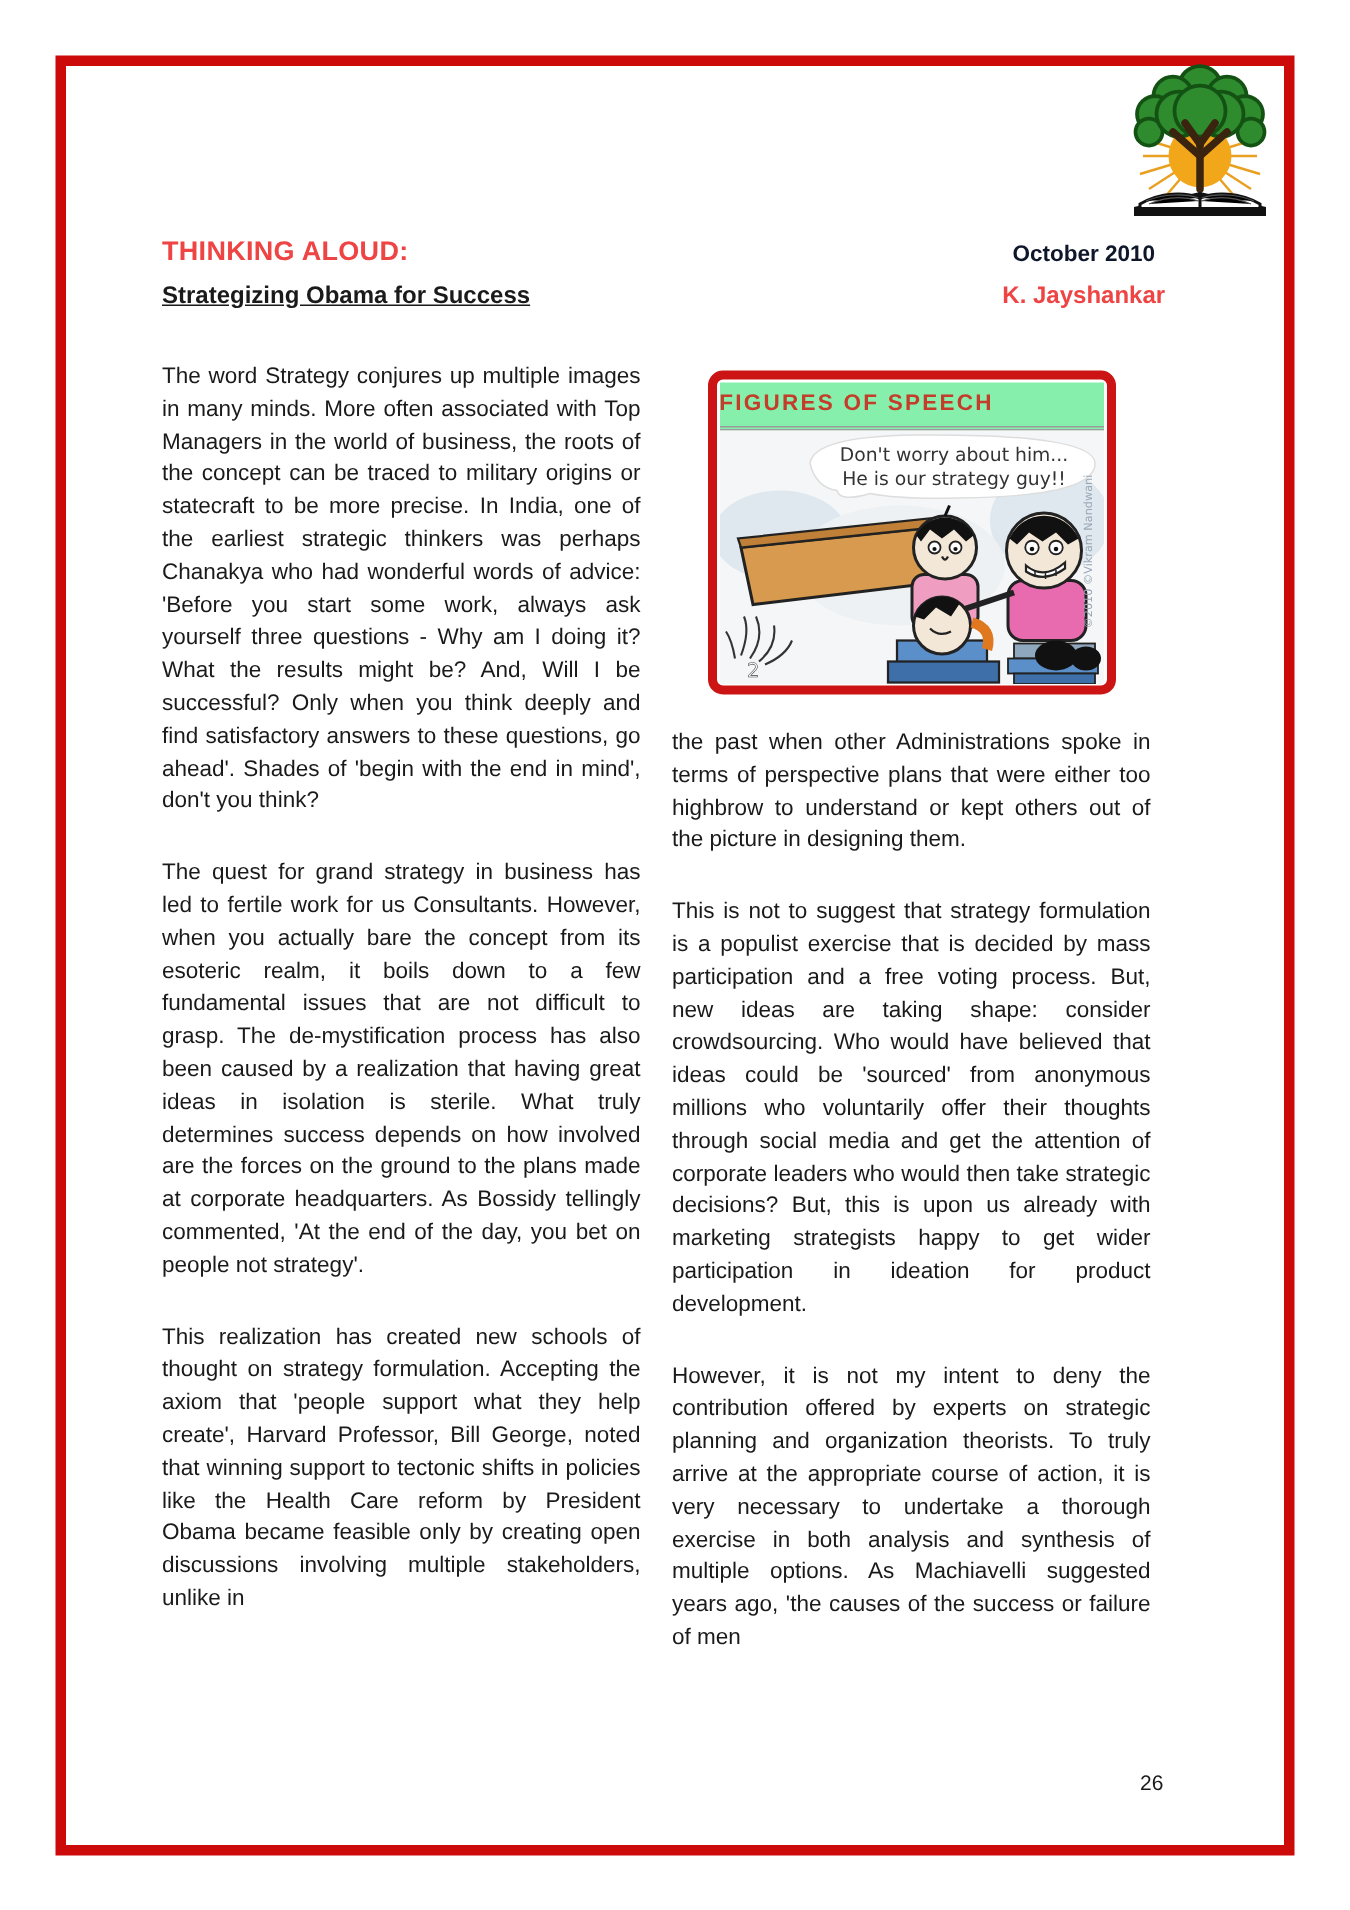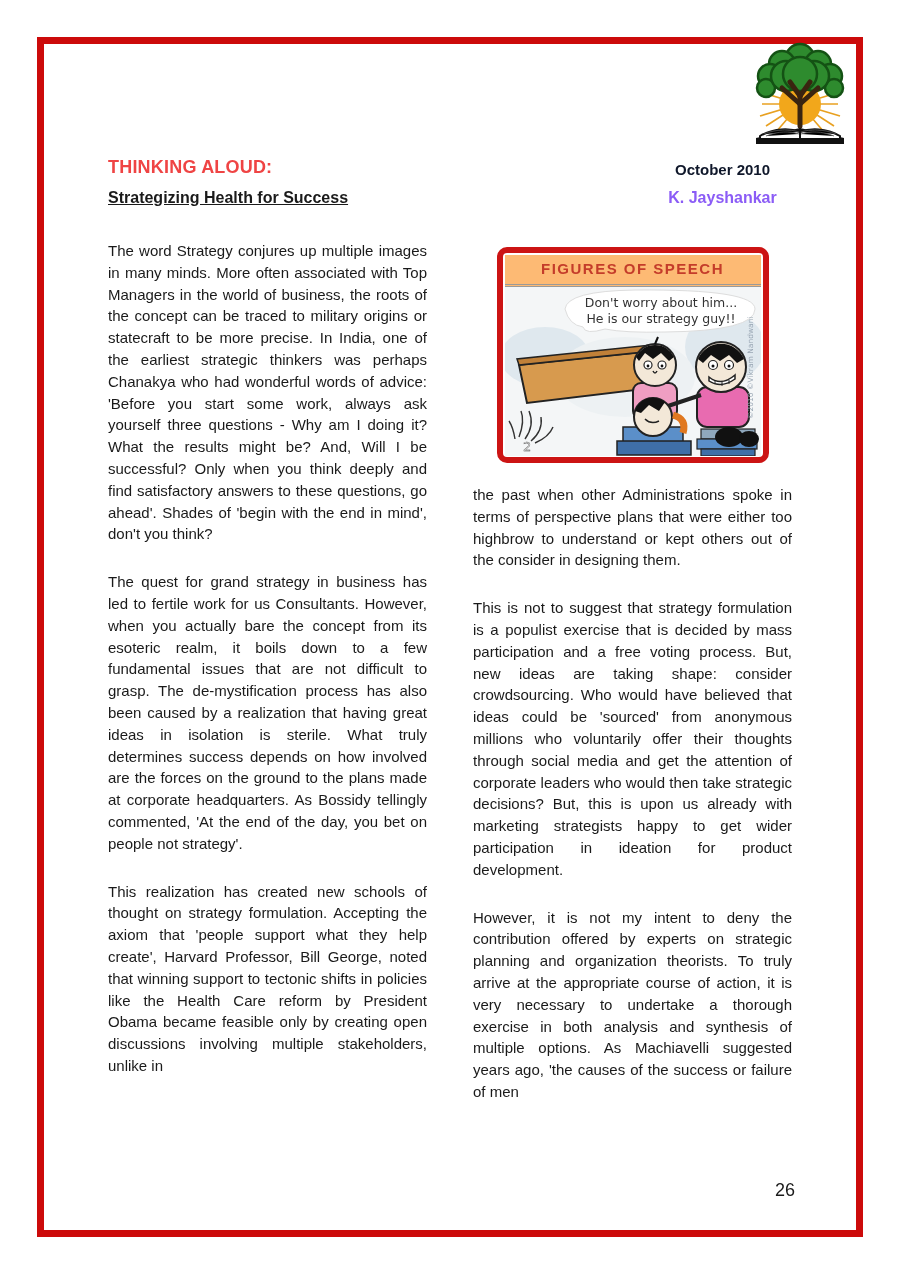--- a/index.html
+++ b/index.html
@@ -23,49 +23,49 @@
   .header-date {
     position:absolute; left:595px; top:161px; width:255px; text-align:center;
     font-size:15px; font-weight:bold; color:#0f172a;
   }
   .header-subtitle {
     position:absolute; left:108px; top:189px;
     font-size:16px; font-weight:bold; text-decoration:underline; color:#1a1a1a;
   }
   .header-author {
     position:absolute; left:595px; top:189px; width:255px; text-align:center;
-    font-size:16px; font-weight:bold; color:#8b5cf6;
+    font-size:16px; font-weight:bold; color:#ef4444;
   }
 
   .columns {
     position:absolute; left:108px; top:240px; width:684px;
-    display:flex; gap:46px;
+    display:flex; gap:21px;
   }
   .col {
     width:319px; font-size:15px; line-height:21.8px;
     text-align:justify; color:#1a1a1a;
   }
   .col p { margin:0 0 26px 0; }
 
   .cartoon {
     width:272px; height:216px; margin:7px auto 21px auto;
     border:6px solid #cc1414; border-radius:10px;
     background:#ffffff; padding:2px; overflow:hidden;
   }
   .cartoon-header {
-    background:#fdba74; border-bottom:3px double #9a9a9a;
-    text-align:center; font-weight:bold; color:#c43c2a;
+    background:#86efac; border-bottom:3px double #9a9a9a;
+    font-weight:bold; color:#c43c2a;
     font-size:15px; letter-spacing:1.5px; padding:3px 0 4px 0;
   }
   .cartoon-art { position:relative; width:100%; height:169px; background:#f4f6f7; }
   .cartoon-art svg { width:100%; height:100%; display:block; }
 
   .page-number {
-    position:absolute; left:760px; top:1180px; width:50px; text-align:center;
-    font-size:18px; color:#1a1a1a;
+    position:absolute; left:760px; top:1180px; width:50px; text-align:left;
+    font-size:14px; color:#1a1a1a;
   }
 </style>
 </head>
 <body>
 
 <div>
 
   <div class="frame"></div>
 
   <div class="logo">
@@ -117,21 +117,21 @@
           <path d="M24 94 C36 89 48 89 57 92"></path>
             <path d="M92 94 C80 89 68 89 59 92"></path>
         </g>
         <line x1="58" y1="86" x2="58" y2="97" stroke="#111111" stroke-width="2"></line>
       </g>
     </svg>
   </div>
 
   <div class="header-title">THINKING ALOUD:</div>
   <div class="header-date">October 2010</div>
-  <div class="header-subtitle">Strategizing Health for Success</div>
+  <div class="header-subtitle">Strategizing Obama for Success</div>
   <div class="header-author">K. Jayshankar</div>
 
   <div class="columns">
 
     <div class="col">
       <p>The word Strategy conjures up multiple images in many minds. More often associated with Top Managers in the world of business, the roots of the concept can be traced to military origins or statecraft to be more precise. In India, one of the earliest strategic thinkers was perhaps Chanakya who had wonderful words of advice: 'Before you start some work, always ask yourself three questions - Why am I doing it? What the results might be? And, Will I be successful? Only when you think deeply and find satisfactory answers to these questions, go ahead'. Shades of 'begin with the end in mind', don't you think?</p>
       <p>The quest for grand strategy in business has led to fertile work for us Consultants. However, when you actually bare the concept from its esoteric realm, it boils down to a few fundamental issues that are not difficult to grasp. The de-mystification process has also been caused by a realization that having great ideas in isolation is sterile. What truly determines success depends on how involved are the forces on the ground to the plans made at corporate headquarters. As Bossidy tellingly commented, 'At the end of the day, you bet on people not strategy'.</p>
       <p>This realization has created new schools of thought on strategy formulation. Accepting the axiom that 'people support what they help create', Harvard Professor, Bill George, noted that winning support to tectonic shifts in policies like the Health Care reform by President Obama became feasible only by creating open discussions involving multiple stakeholders, unlike in</p>
     </div>
 
@@ -208,21 +208,21 @@
               <path d="M60 22 Q62 4 130 3 Q250 2 250 22 Q250 44 160 45 Q120 46 100 42 Q80 48 78 40 Q64 38 60 22 Z" fill="#ffffff" stroke="#dddddd" stroke-width="1"></path>
               <text x="156" y="20" text-anchor="middle" font-size="12.5" font-family="DejaVu Sans, sans-serif" fill="#333333">Don't worry about him...</text>
               <text x="156" y="36" text-anchor="middle" font-size="12.5" font-family="DejaVu Sans, sans-serif" fill="#333333">He is our strategy guy!!</text>
             </g>
 
             <text transform="rotate(-90 248 132)" x="248" y="132" font-size="7.5" font-family="DejaVu Sans, sans-serif" fill="#9aa7b5">©2010 ©Vikram Nandwani</text>
           </svg>
         </div>
       </div>
 
-      <p>the past when other Administrations spoke in terms of perspective plans that were either too highbrow to understand or kept others out of the consider in designing them.</p>
+      <p>the past when other Administrations spoke in terms of perspective plans that were either too highbrow to understand or kept others out of the picture in designing them.</p>
       <p>This is not to suggest that strategy formulation is a populist exercise that is decided by mass participation and a free voting process. But, new ideas are taking shape: consider crowdsourcing. Who would have believed that ideas could be 'sourced' from anonymous millions who voluntarily offer their thoughts through social media and get the attention of corporate leaders who would then take strategic decisions? But, this is upon us already with marketing strategists happy to get wider participation in ideation for product development.</p>
       <p>However, it is not my intent to deny the contribution offered by experts on strategic planning and organization theorists. To truly arrive at the appropriate course of action, it is very necessary to undertake a thorough exercise in both analysis and synthesis of multiple options. As Machiavelli suggested years ago, 'the causes of the success or failure of men</p>
     </div>
 
   </div>
 
   <div class="page-number">26</div>
 
 </div>
 

